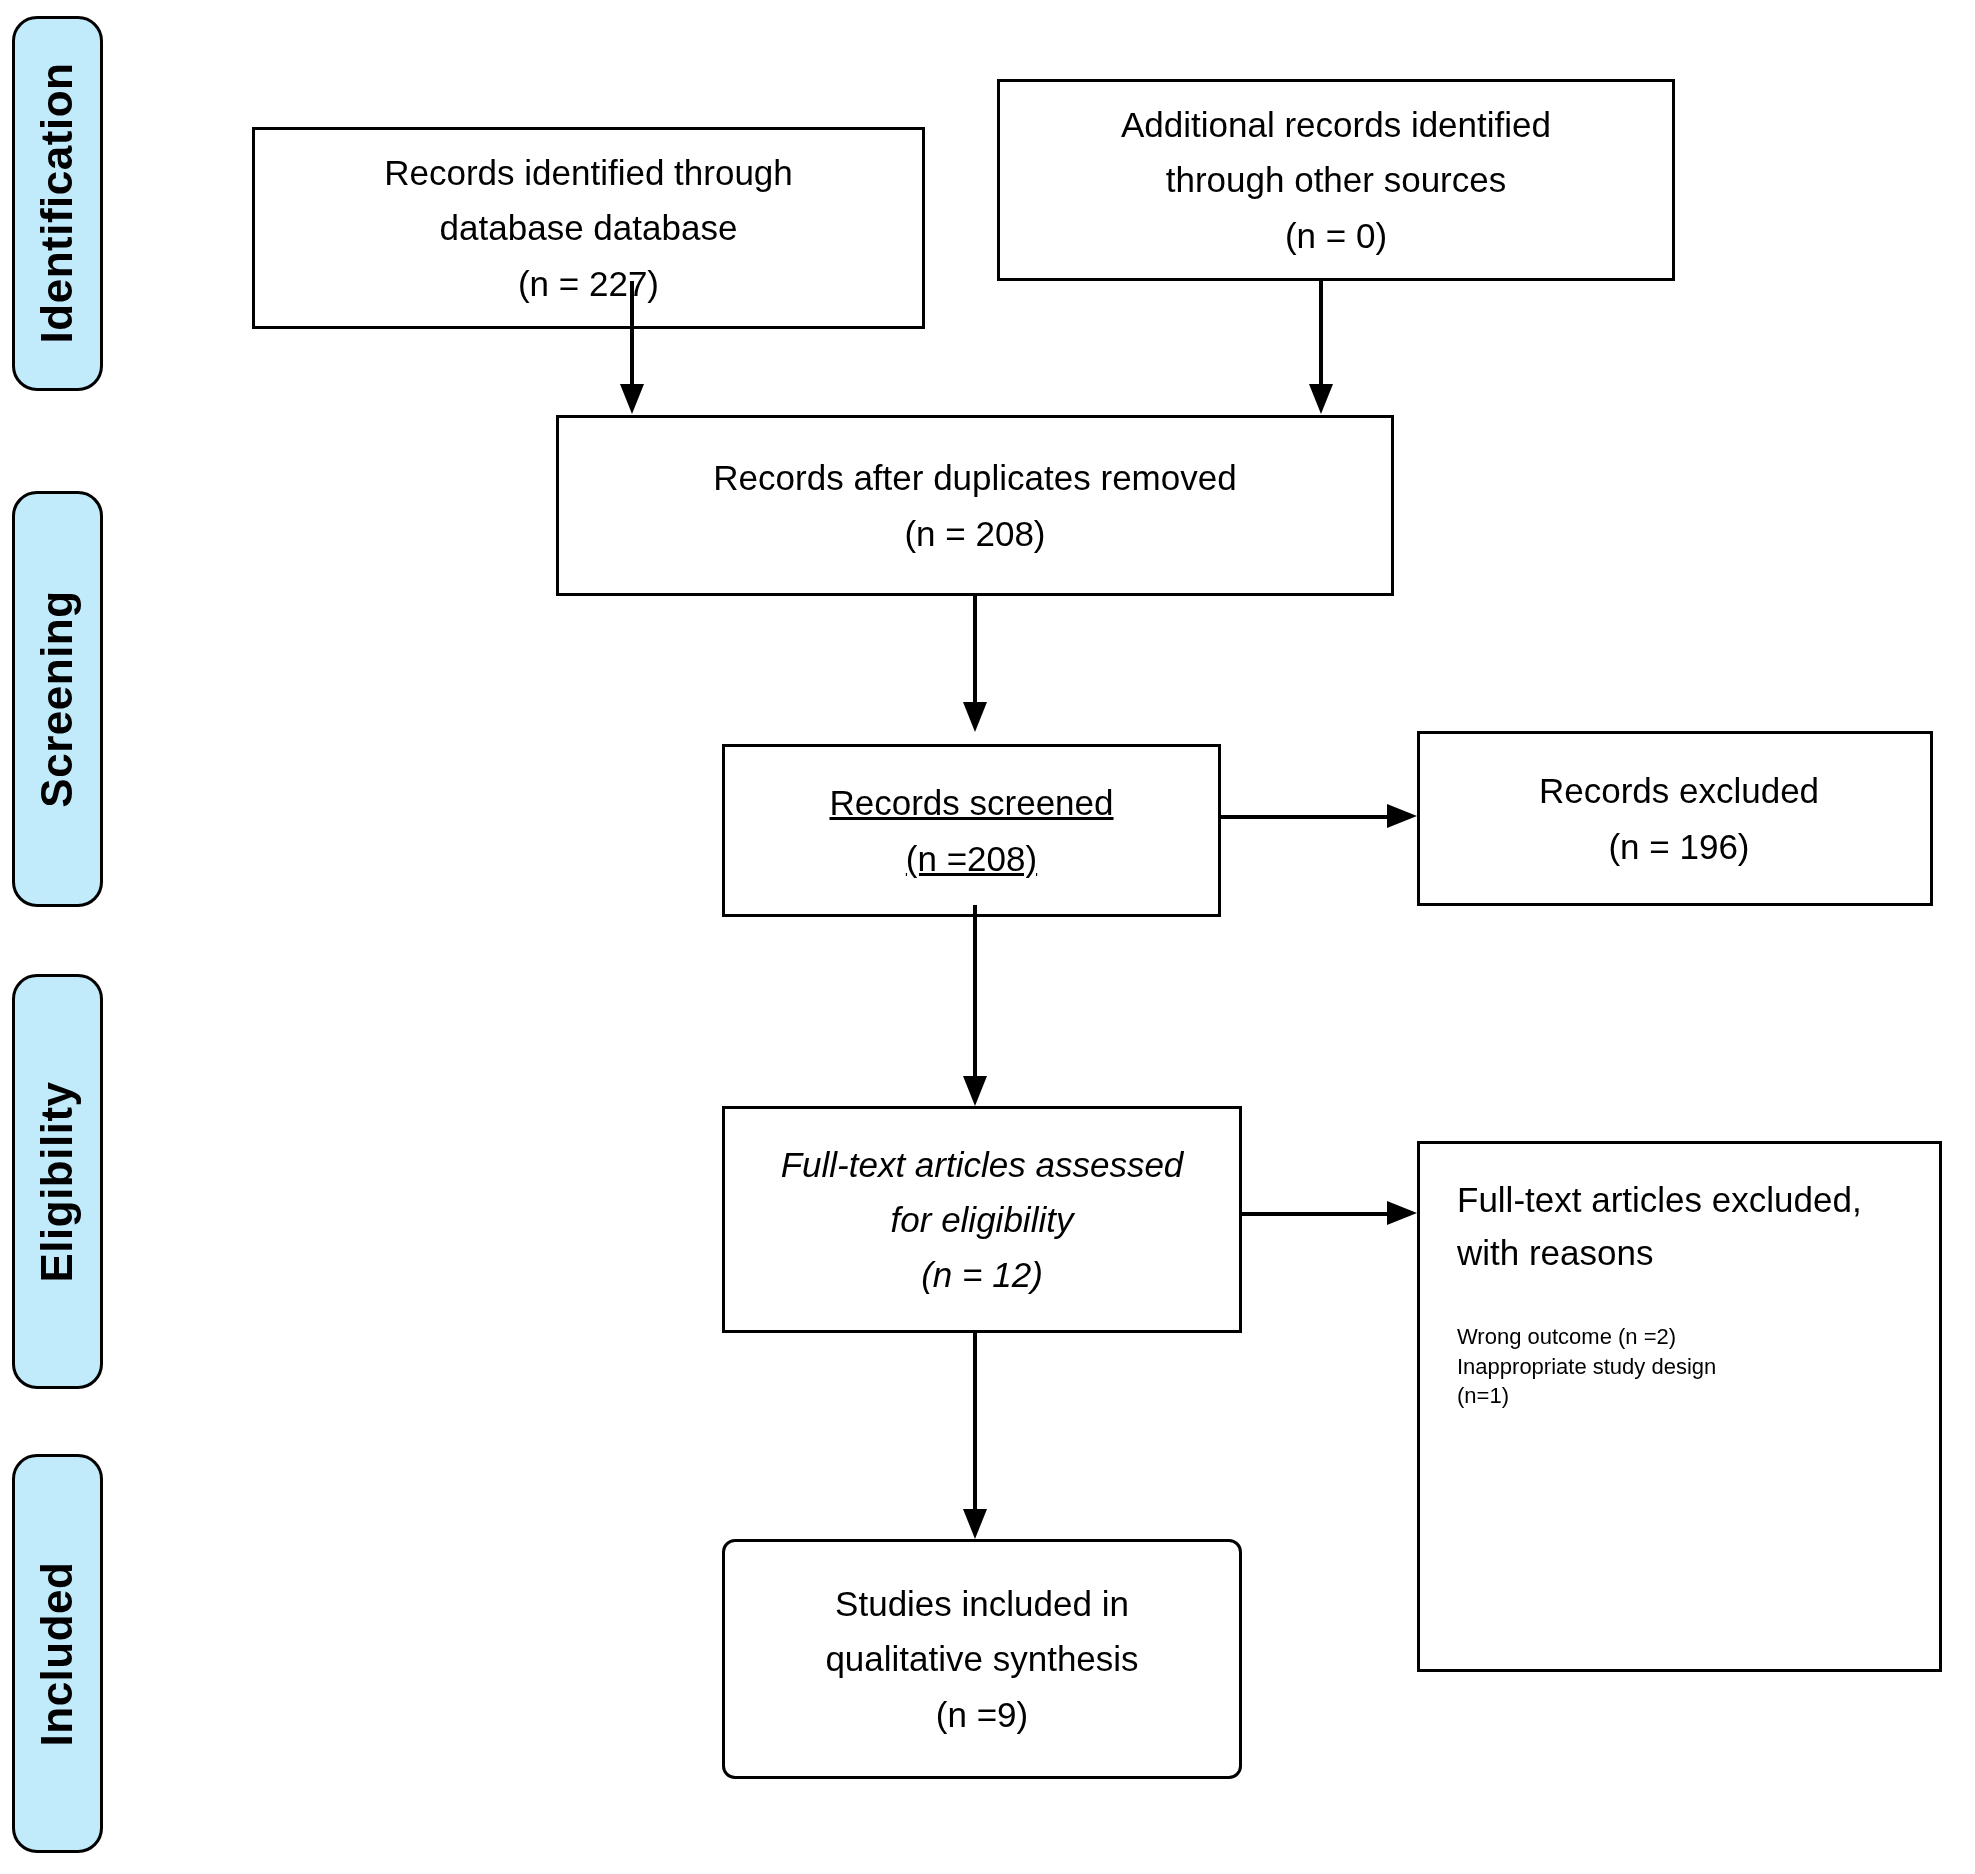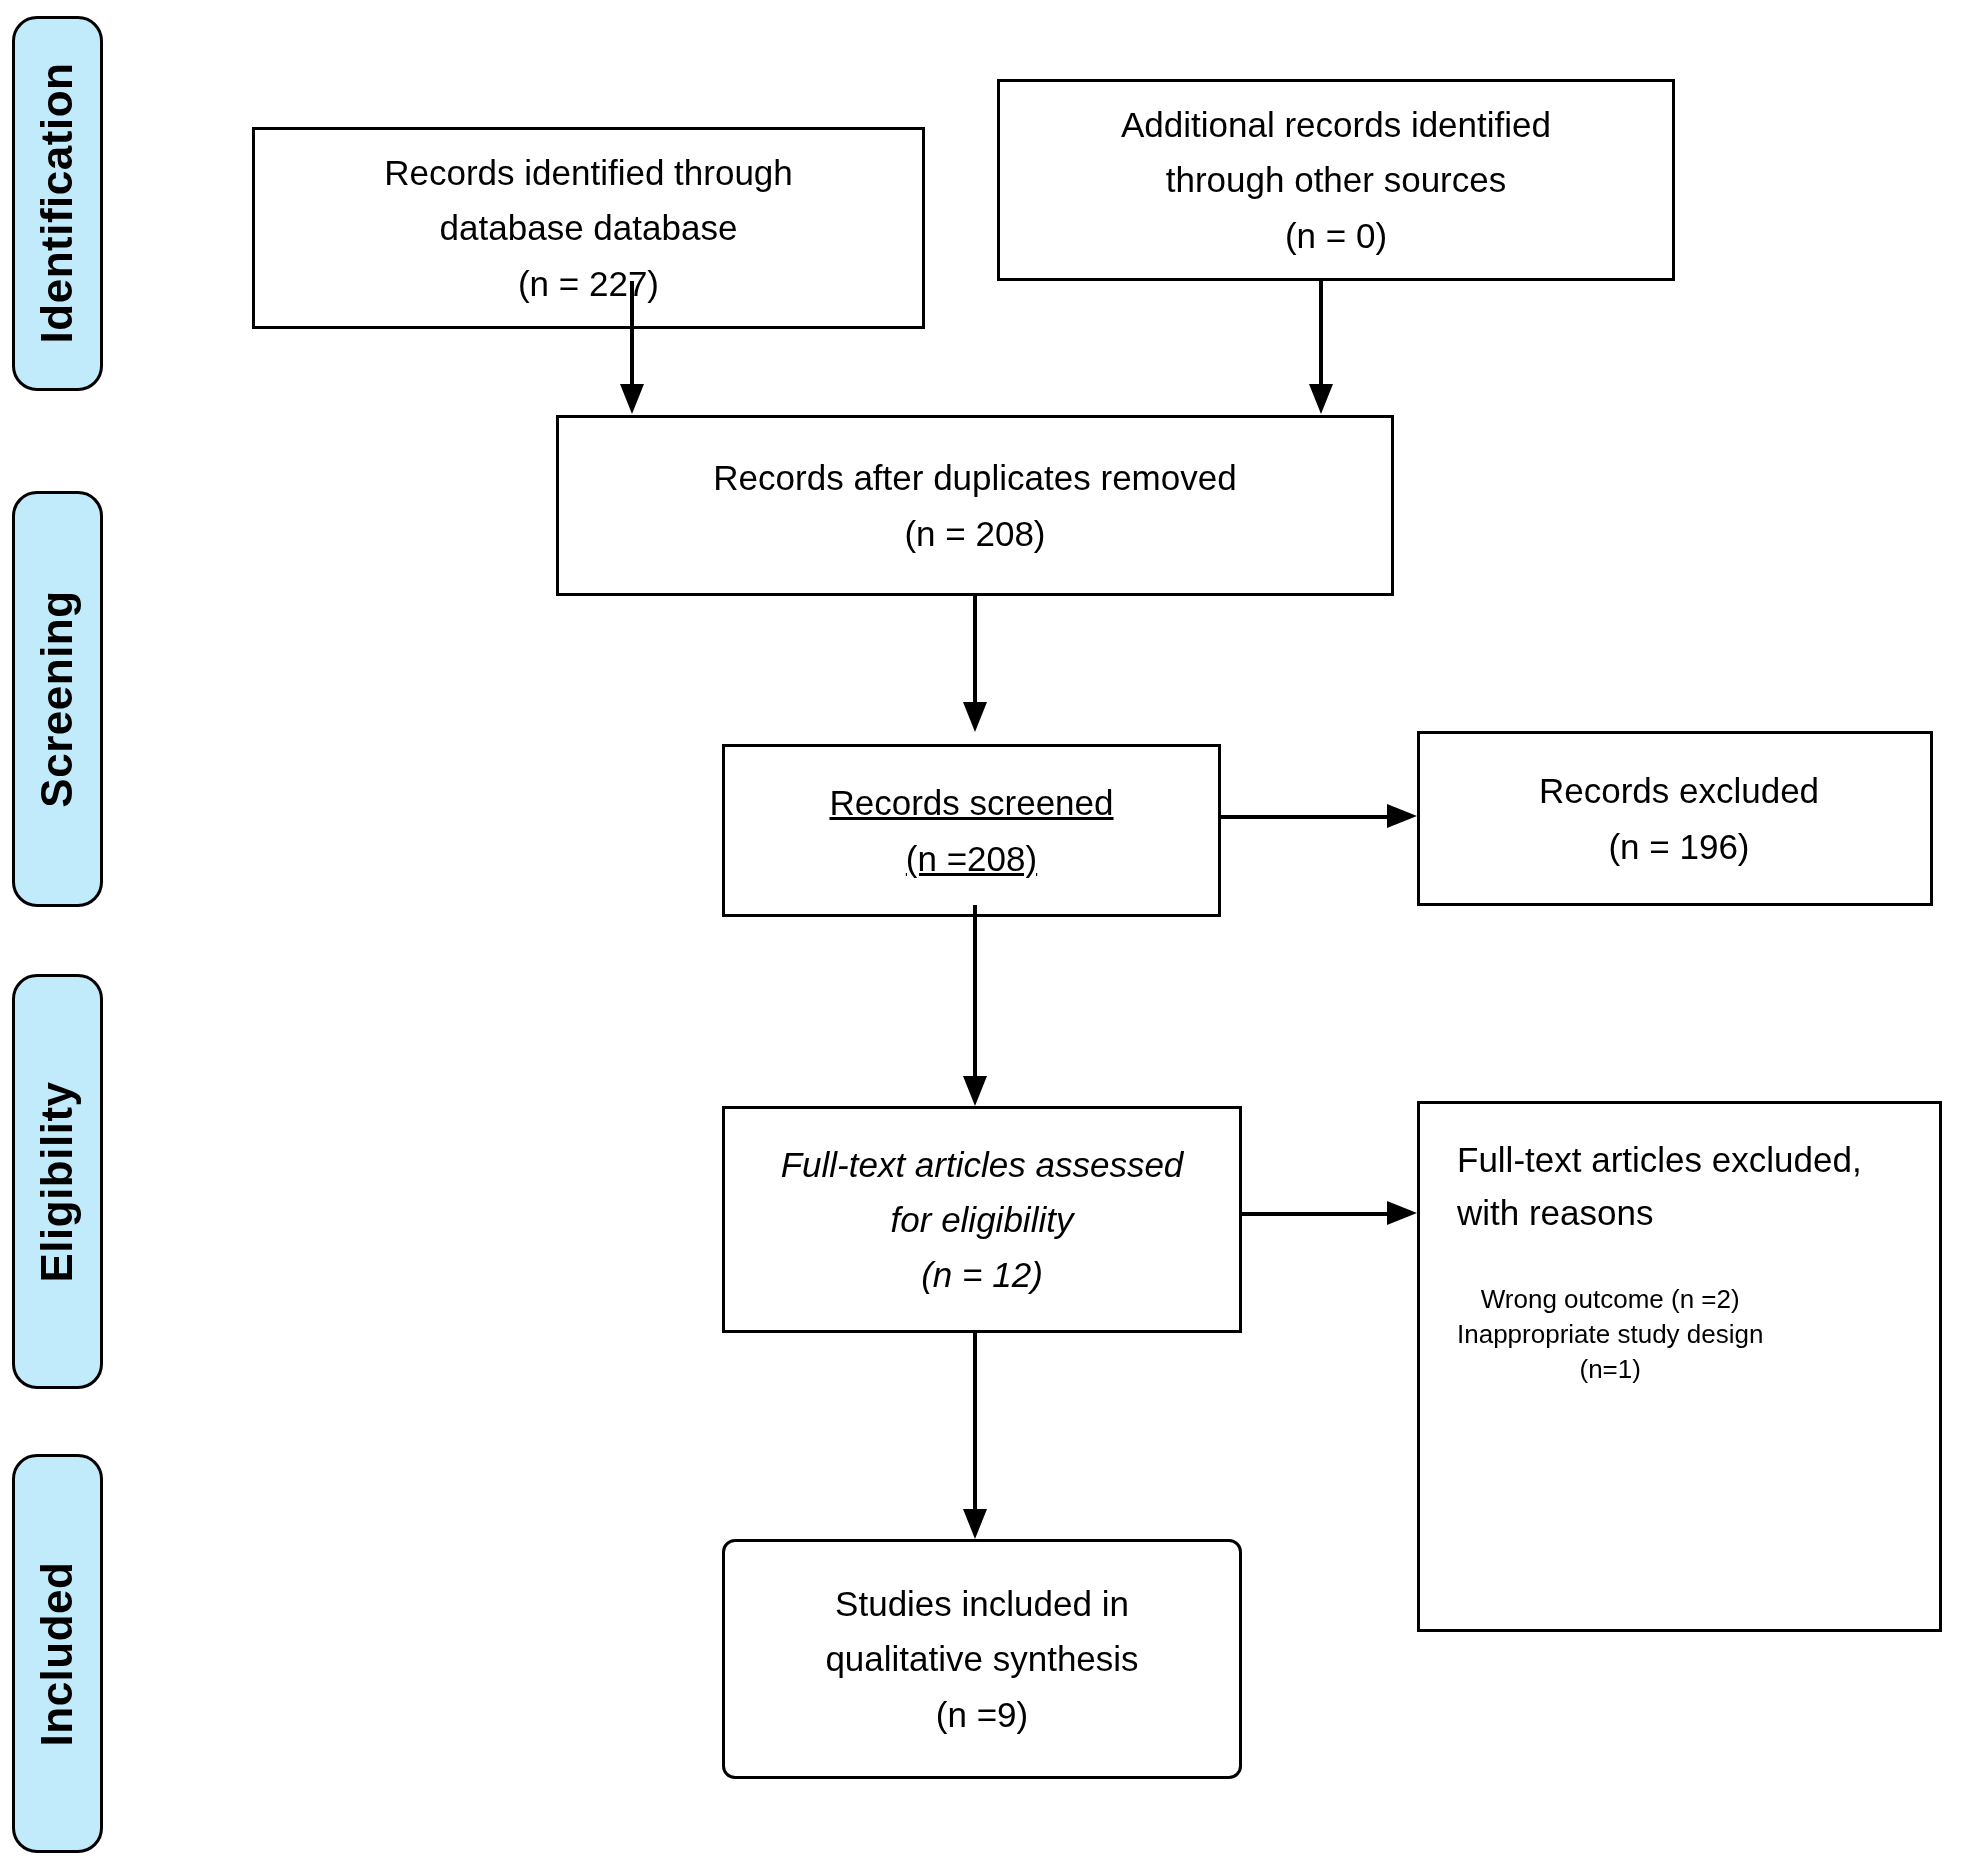--- a/index.html
+++ b/index.html
@@ -36,22 +36,23 @@
     align-items:center;justify-content:center;
     text-align:center;
     font-size:35px;line-height:1.58;
   }
   .fbox .line{display:block;}
   .fbox.align-left{
     align-items:flex-start;justify-content:flex-start;
     text-align:left;
     padding:30px 37px;
     line-height:1.5;
+    margin-top:40px;
   }
-  .reasons{margin-top:43px;font-size:26px;line-height:1.35;text-align:center;}
+  .reasons{margin-top:43px;font-size:22px;line-height:1.35;}
   .reasons .line{display:block;}
   
   .shaft-v{position:absolute;width:3.7px;background:var(--outline,#000000);}
   .shaft-h{position:absolute;height:3.7px;background:var(--outline,#000000);}
   .head-down{
     position:absolute;width:0;height:0;
     border-left:12.6px solid transparent;
     border-right:12.6px solid transparent;
     border-top:30px solid var(--outline,#000000);
   }

